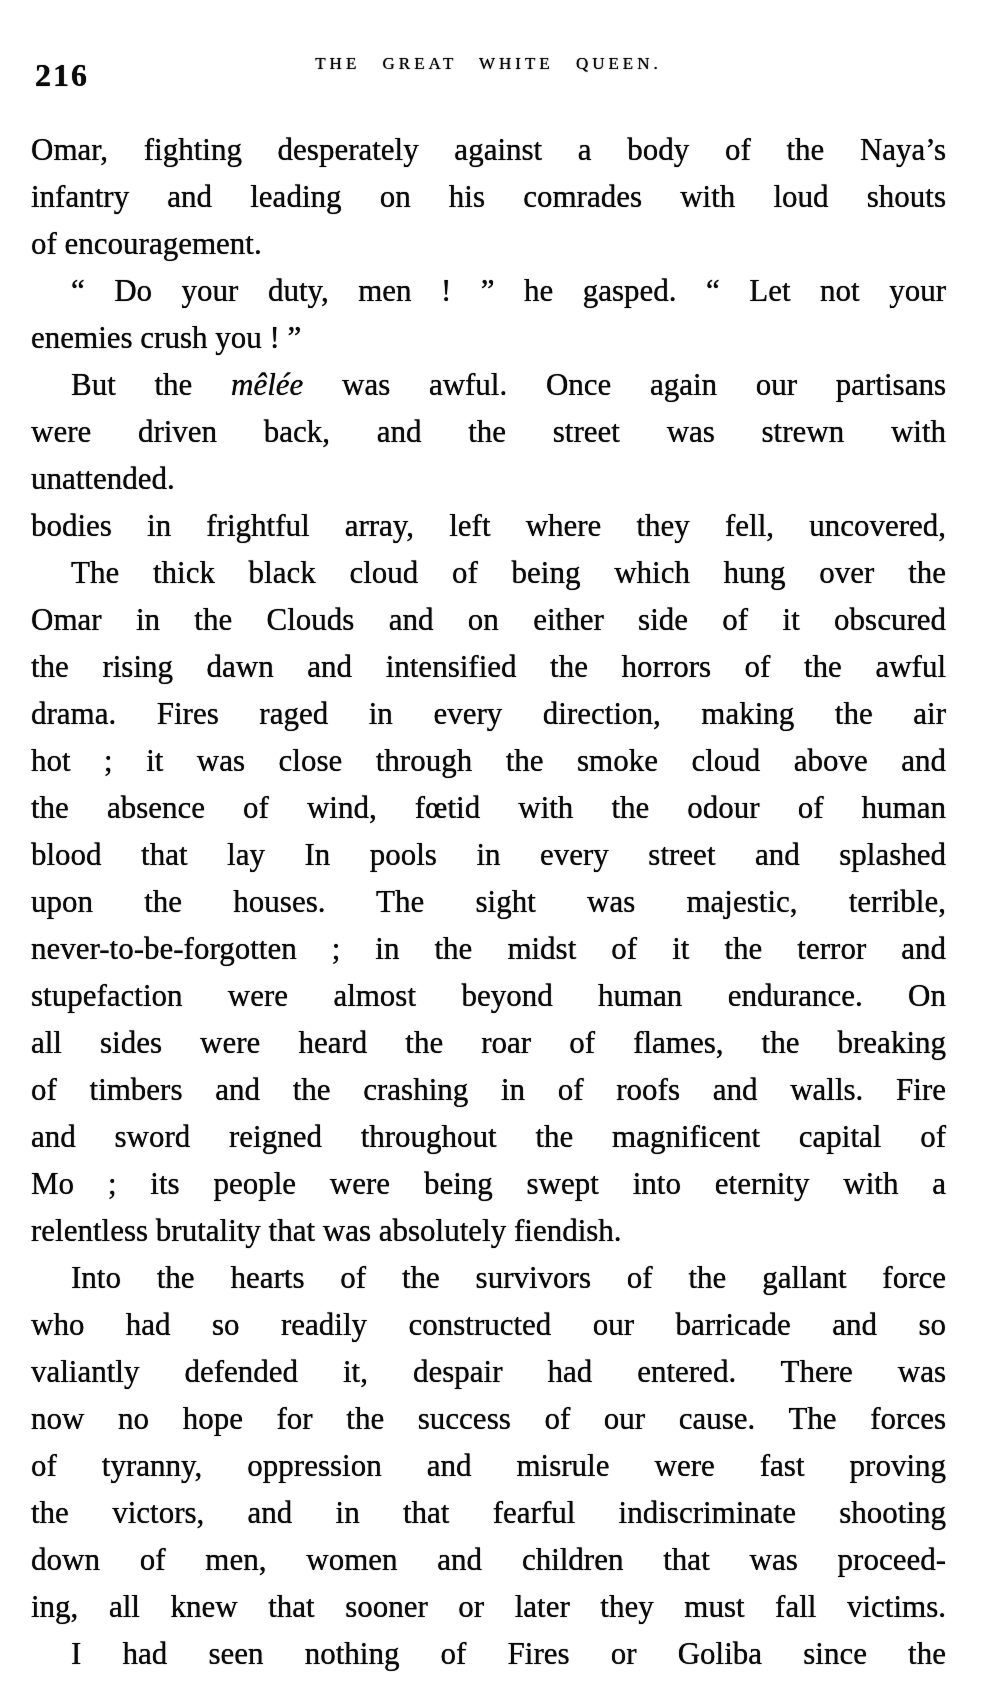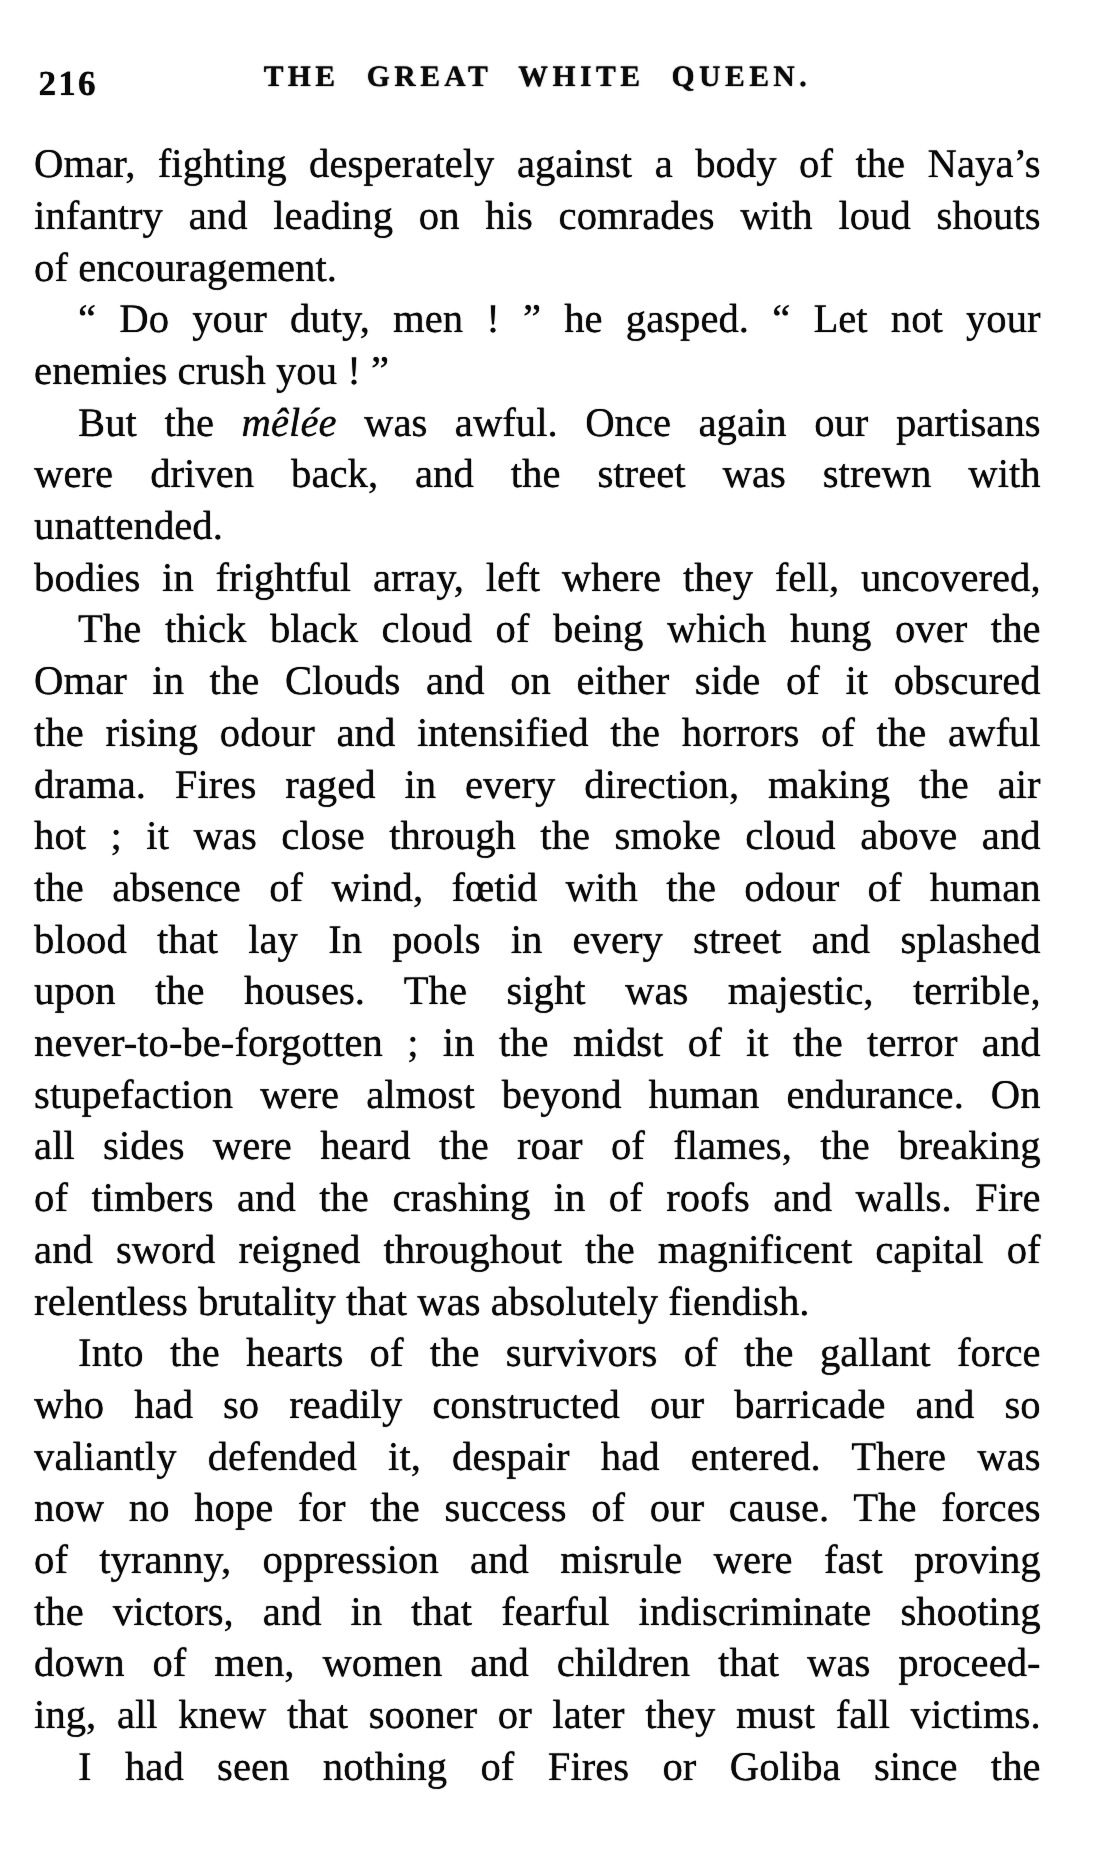--- a/index.html
+++ b/index.html
@@ -28,34 +28,34 @@
     left:4px;
     top:3px;
     font-size:32px;
     font-weight:bold;
     letter-spacing:2px;
     text-shadow:0 0 1px currentColor;
   }
   .title{
     display:block;
     text-align:center;
-    font-size:27px;
-    font-weight:bold;
+    font-size:17px;
+    font-weight:normal;
     letter-spacing:4px;
     word-spacing:14px;
     text-shadow:0 0 1.2px currentColor;
   }
   .textblock{
     position:absolute;
     top:126px;
     left:31px;
     width:915px;
   }
   .line{
-    font-size:37px;
+    font-size:31px;
     line-height:47px;
     height:47px;
     text-align:justify;
     text-align-last:justify;
     text-justify:inter-word;
     text-shadow:0 0 1px currentColor;
     overflow:visible;
     white-space:normal;
   }
   .line.indent{padding-left:40px;}
@@ -75,31 +75,32 @@
       <div class="line"><span>infantry and leading on his comrades with loud shouts</span></div>
       <div class="line last"><span>of encouragement.</span></div>
       <div class="line indent"><span>“ Do your duty, men ! ” he gasped.  “ Let not your</span></div>
       <div class="line last"><span>enemies crush you ! ”</span></div>
       <div class="line indent"><span>But the </span><span class="it">mêlée</span><span> was awful.  Once again our partisans</span></div>
       <div class="line"><span>were driven back, and the street was strewn with</span></div>
       <div class="line last"><span>unattended.</span></div>
       <div class="line"><span>bodies in frightful array, left where they fell, uncovered,</span></div>
       <div class="line indent"><span>The thick black cloud of being which hung over the</span></div>
       <div class="line"><span>Omar in the Clouds and on either side of it obscured</span></div>
-      <div class="line"><span>the rising odour and intensified the horrors of the awful</span></div>
+      <div class="line"><span>the rising dawn and intensified the horrors of the awful</span></div>
       <div class="line"><span>drama.  Fires raged in every direction, making the air</span></div>
       <div class="line"><span>hot ; it was close through the smoke cloud above and</span></div>
       <div class="line"><span>the absence of wind, fœtid with the odour of human</span></div>
       <div class="line"><span>blood that lay In pools in every street and splashed</span></div>
       <div class="line"><span>upon the houses.  The sight was majestic, terrible,</span></div>
       <div class="line"><span>never-to-be-forgotten ; in the midst of it the terror and</span></div>
       <div class="line"><span>stupefaction were almost beyond human endurance.  On</span></div>
       <div class="line"><span>all sides were heard the roar of flames, the breaking</span></div>
       <div class="line"><span>of timbers and the crashing in of roofs and walls.  Fire</span></div>
       <div class="line"><span>and sword reigned throughout the magnificent capital of</span></div>
+      <div class="line"><span>Mo ; its people were being swept into eternity with a</span></div>
       <div class="line last"><span>relentless brutality that was absolutely fiendish.</span></div>
       <div class="line indent"><span>Into the hearts of the survivors of the gallant force</span></div>
       <div class="line"><span>who had so readily constructed our barricade and so</span></div>
       <div class="line"><span>valiantly defended it, despair had entered.  There was</span></div>
       <div class="line"><span>now no hope for the success of our cause.  The forces</span></div>
       <div class="line"><span>of tyranny, oppression and misrule were fast proving</span></div>
       <div class="line"><span>the victors, and in that fearful indiscriminate shooting</span></div>
       <div class="line"><span>down of men, women and children that was proceed-</span></div>
       <div class="line"><span>ing, all knew that sooner or later they must fall victims.</span></div>
       <div class="line indent"><span>I had seen nothing of Fires or Goliba since the</span></div>

